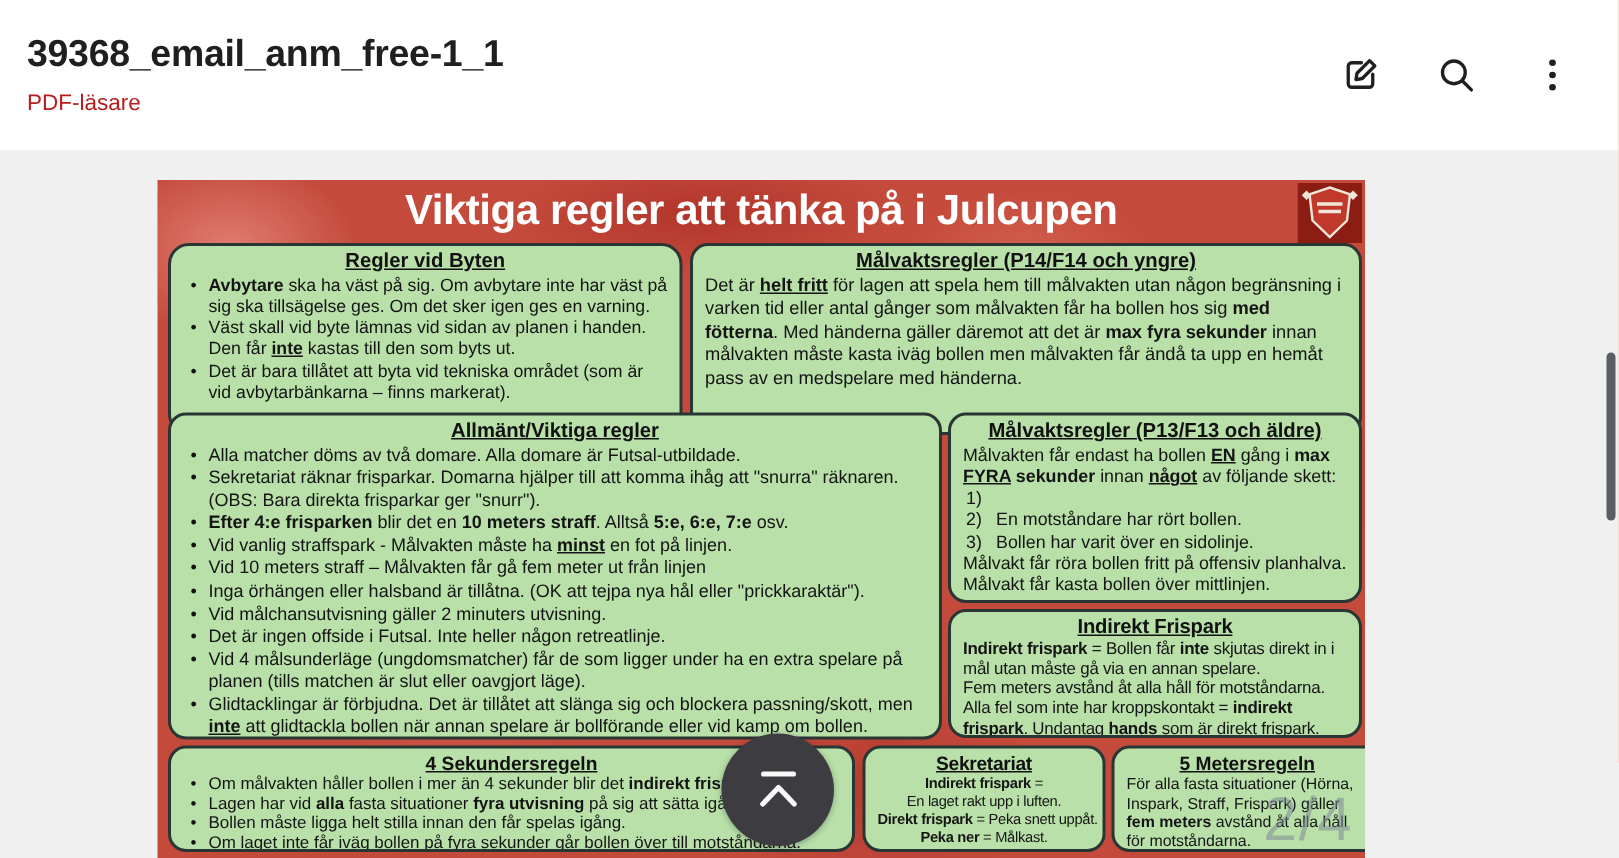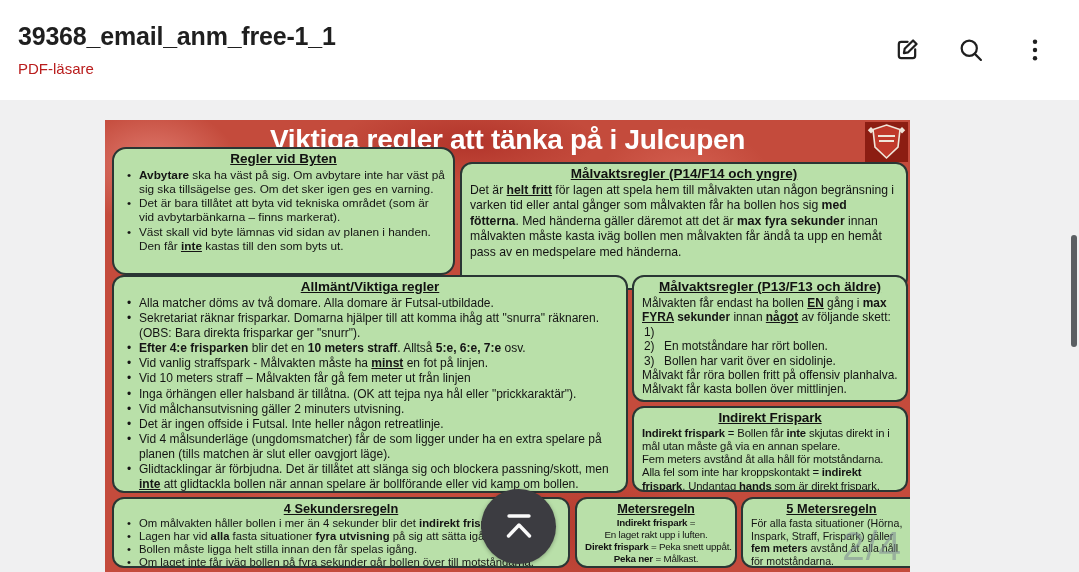--- a/index.html
+++ b/index.html
@@ -35,21 +35,21 @@
 
   
   .box { position:absolute; background:#b9e0a9; border:2px solid #2a3634; border-radius:12px;
     color:#141414; padding:2px 8px 3px 8px; overflow:hidden; }
   .box h3 { text-align:center; font-weight:700; text-decoration:underline; font-size:13.5px; line-height:1.25; color:#111; }
   .bullet { position:relative; padding-left:17px; }
   .bullet::before { content:"\2022"; position:absolute; left:5px; }
   .numline { display:flex; }
   .numline .num { width:22px; flex:0 0 22px; padding-left:2px; }
 
-  #box-byten   { left:7px;   top:27px;  width:343px; height:128px; font-size:11.8px; line-height:1.2;border-radius:14px; }
+  #box-byten   { left:7px;   top:42px;  width:343px; height:128px; font-size:11.8px; line-height:1.2;border-radius:14px; }
   #box-mv14    { left:355px; top:42px;  width:448px; height:128px; font-size:12.2px; line-height:1.27; }
   #box-allmant { left:7px;   top:155px; width:516px; height:218px; font-size:12px;   line-height:1.26; }
   #box-mv13    { left:527px; top:155px; width:276px; height:127px; font-size:11.9px; line-height:1.21; }
   #box-indirekt{ left:527px; top:286px; width:276px; height:86px;  font-size:11.3px; line-height:1.17; letter-spacing:-0.15px; }
   #box-sek4    { left:7px;   top:377px; width:458px; height:71px;  font-size:11.3px; line-height:1.16; }
   #box-domar   { left:470px; top:377px; width:162px; height:71px;  font-size:9.8px;  line-height:1.22; letter-spacing:-0.2px; }
   #box-5m      { left:636px; top:377px; width:181px; height:71px;  font-size:10.6px; line-height:1.2; }
   #box-sek4 h3, #box-domar h3, #box-5m h3 { font-size:12.8px; }
   #box-domar div { text-align:center; white-space:nowrap; }
 
@@ -103,22 +103,22 @@
       <rect width="43" height="40" fill="#8c1d12"></rect>
       <path d="M21.5 3 L35 7.5 L33 25 L21.5 36 L10 25 L8 7.5 Z" fill="#c0392b" stroke="#f0e6da" stroke-width="1.6"></path>
       <path d="M13 14 h17 M14 19 h15" stroke="#f0e6da" stroke-width="2.2"></path>
       <path d="M6 5 l3.2 3.2 L6 11.4 L2.8 8.2 Z" fill="#efe5da"></path>
       <path d="M37 5 l3.2 3.2 L37 11.4 L33.8 8.2 Z" fill="#efe5da"></path>
     </svg>
 
     <div class="box" id="box-byten">
       <h3>Regler vid Byten</h3>
       <div class="bullet"><b>Avbytare</b> ska ha väst på sig. Om avbytare inte har väst på sig ska tillsägelse ges. Om det sker igen ges en varning.</div>
+      <div class="bullet">Väst skall vid byte lämnas vid sidan av planen i handen. Den får <b><u>inte</u></b> kastas till den som byts ut.</div>
       <div class="bullet">Det är bara tillåtet att byta vid tekniska området (som är vid avbytarbänkarna – finns markerat).</div>
-      <div class="bullet">Väst skall vid byte lämnas vid sidan av planen i handen. Den får <b><u>inte</u></b> kastas till den som byts ut.</div>
     </div>
 
     <div class="box" id="box-mv14">
       <h3>Målvaktsregler (P14/F14 och yngre)</h3>
       <div>Det är <b><u>helt fritt</u></b> för lagen att spela hem till målvakten utan någon begränsning i varken tid eller antal gånger som målvakten får ha bollen hos sig <b>med fötterna</b>. Med händerna gäller däremot att det är <b>max fyra sekunder</b> innan målvakten måste kasta iväg bollen men målvakten får ändå ta upp en hemåt pass av en medspelare med händerna.</div>
     </div>
 
     <div class="box" id="box-allmant">
       <h3>Allmänt/Viktiga regler</h3>
       <div class="bullet">Alla matcher döms av två domare. Alla domare är Futsal-utbildade.</div>
@@ -160,21 +160,21 @@
 
     <div class="box" id="box-sek4">
       <h3>4 Sekundersregeln</h3>
       <div class="bullet">Om målvakten håller bollen i mer än 4 sekunder blir det <b>indirekt frispark</b>.</div>
       <div class="bullet">Lagen har vid <b>alla</b> fasta situationer <b>fyra utvisning</b> på sig att sätta igång.</div>
       <div class="bullet">Bollen måste ligga helt stilla innan den får spelas igång.</div>
       <div class="bullet">Om laget inte får iväg bollen på fyra sekunder går bollen över till motståndarna.</div>
     </div>
 
     <div class="box" id="box-domar">
-      <h3>Metersregeln</h3>
+      <h3>Sekretariat</h3>
       <div><b>Indirekt frispark</b> =</div>
       <div>En laget rakt upp i luften.</div>
       <div><b>Direkt frispark</b> = Peka snett uppåt.</div>
       <div><b>Peka ner</b> = Målkast.</div>
     </div>
 
     <div class="box" id="box-5m">
       <h3>5 Metersregeln</h3>
       <div>För alla fasta situationer (Hörna, Inspark, Straff, Frispark) gäller <b>fem meters</b> avstånd åt alla håll för motståndarna.</div>
     </div>

